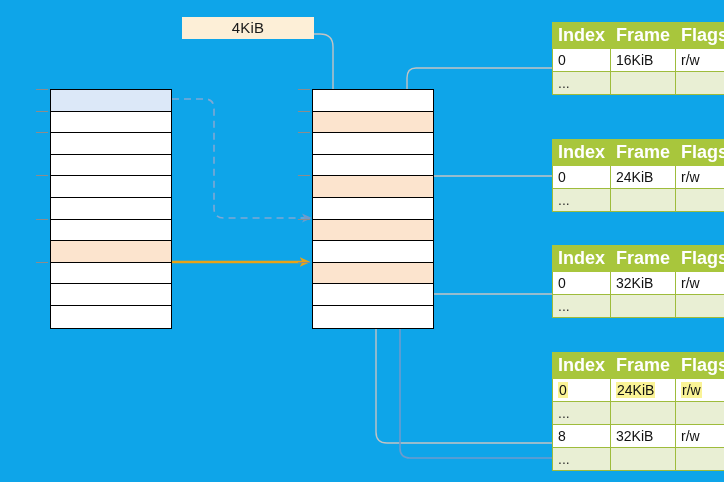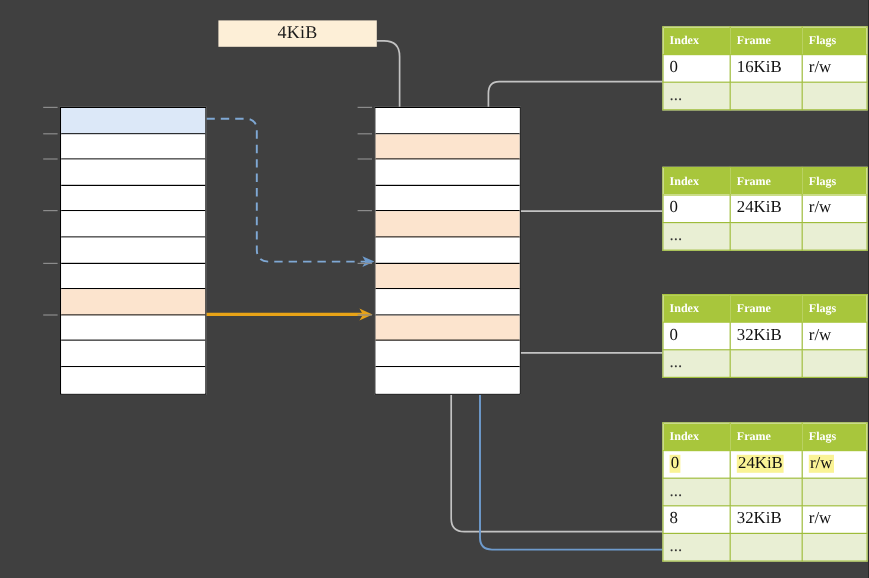--- a/index.html
+++ b/index.html
@@ -4,23 +4,23 @@
 <style>
   html, body {
     margin: 0;
     padding: 0;
     background: #000000;
   }
   #stage {
     position: relative;
     width: 724px;
     height: 482px;
-    background: #404040;
+    background: #0ea5e9;
     overflow: hidden;
-    font-family: Liberation Serif, serif;
+    font-family: Liberation Sans, sans-serif;
   }
   svg.wires {
     position: absolute;
     left: 0; top: 0;
     width: 724px; height: 482px;
     pointer-events: none;
   }
 
   
   .size-label {
@@ -81,21 +81,21 @@
     box-sizing: border-box;
     color: #111111;
     font-weight: normal;
     white-space: nowrap;
     overflow: hidden;
   }
   .ptable th {
     background: #A8C63C;
     color: #ffffff;
     font-weight: bold;
-    font-size: 10px;
+    font-size: 18px;
     border-color: #A8C63C;
   }
   .ptable tr.ellipsis td {
     background: #E9EFD4;
     color: #333333;
   }
   .ptable td .hl {
     background: #FAF396;
     padding: 0 1px;
   }

